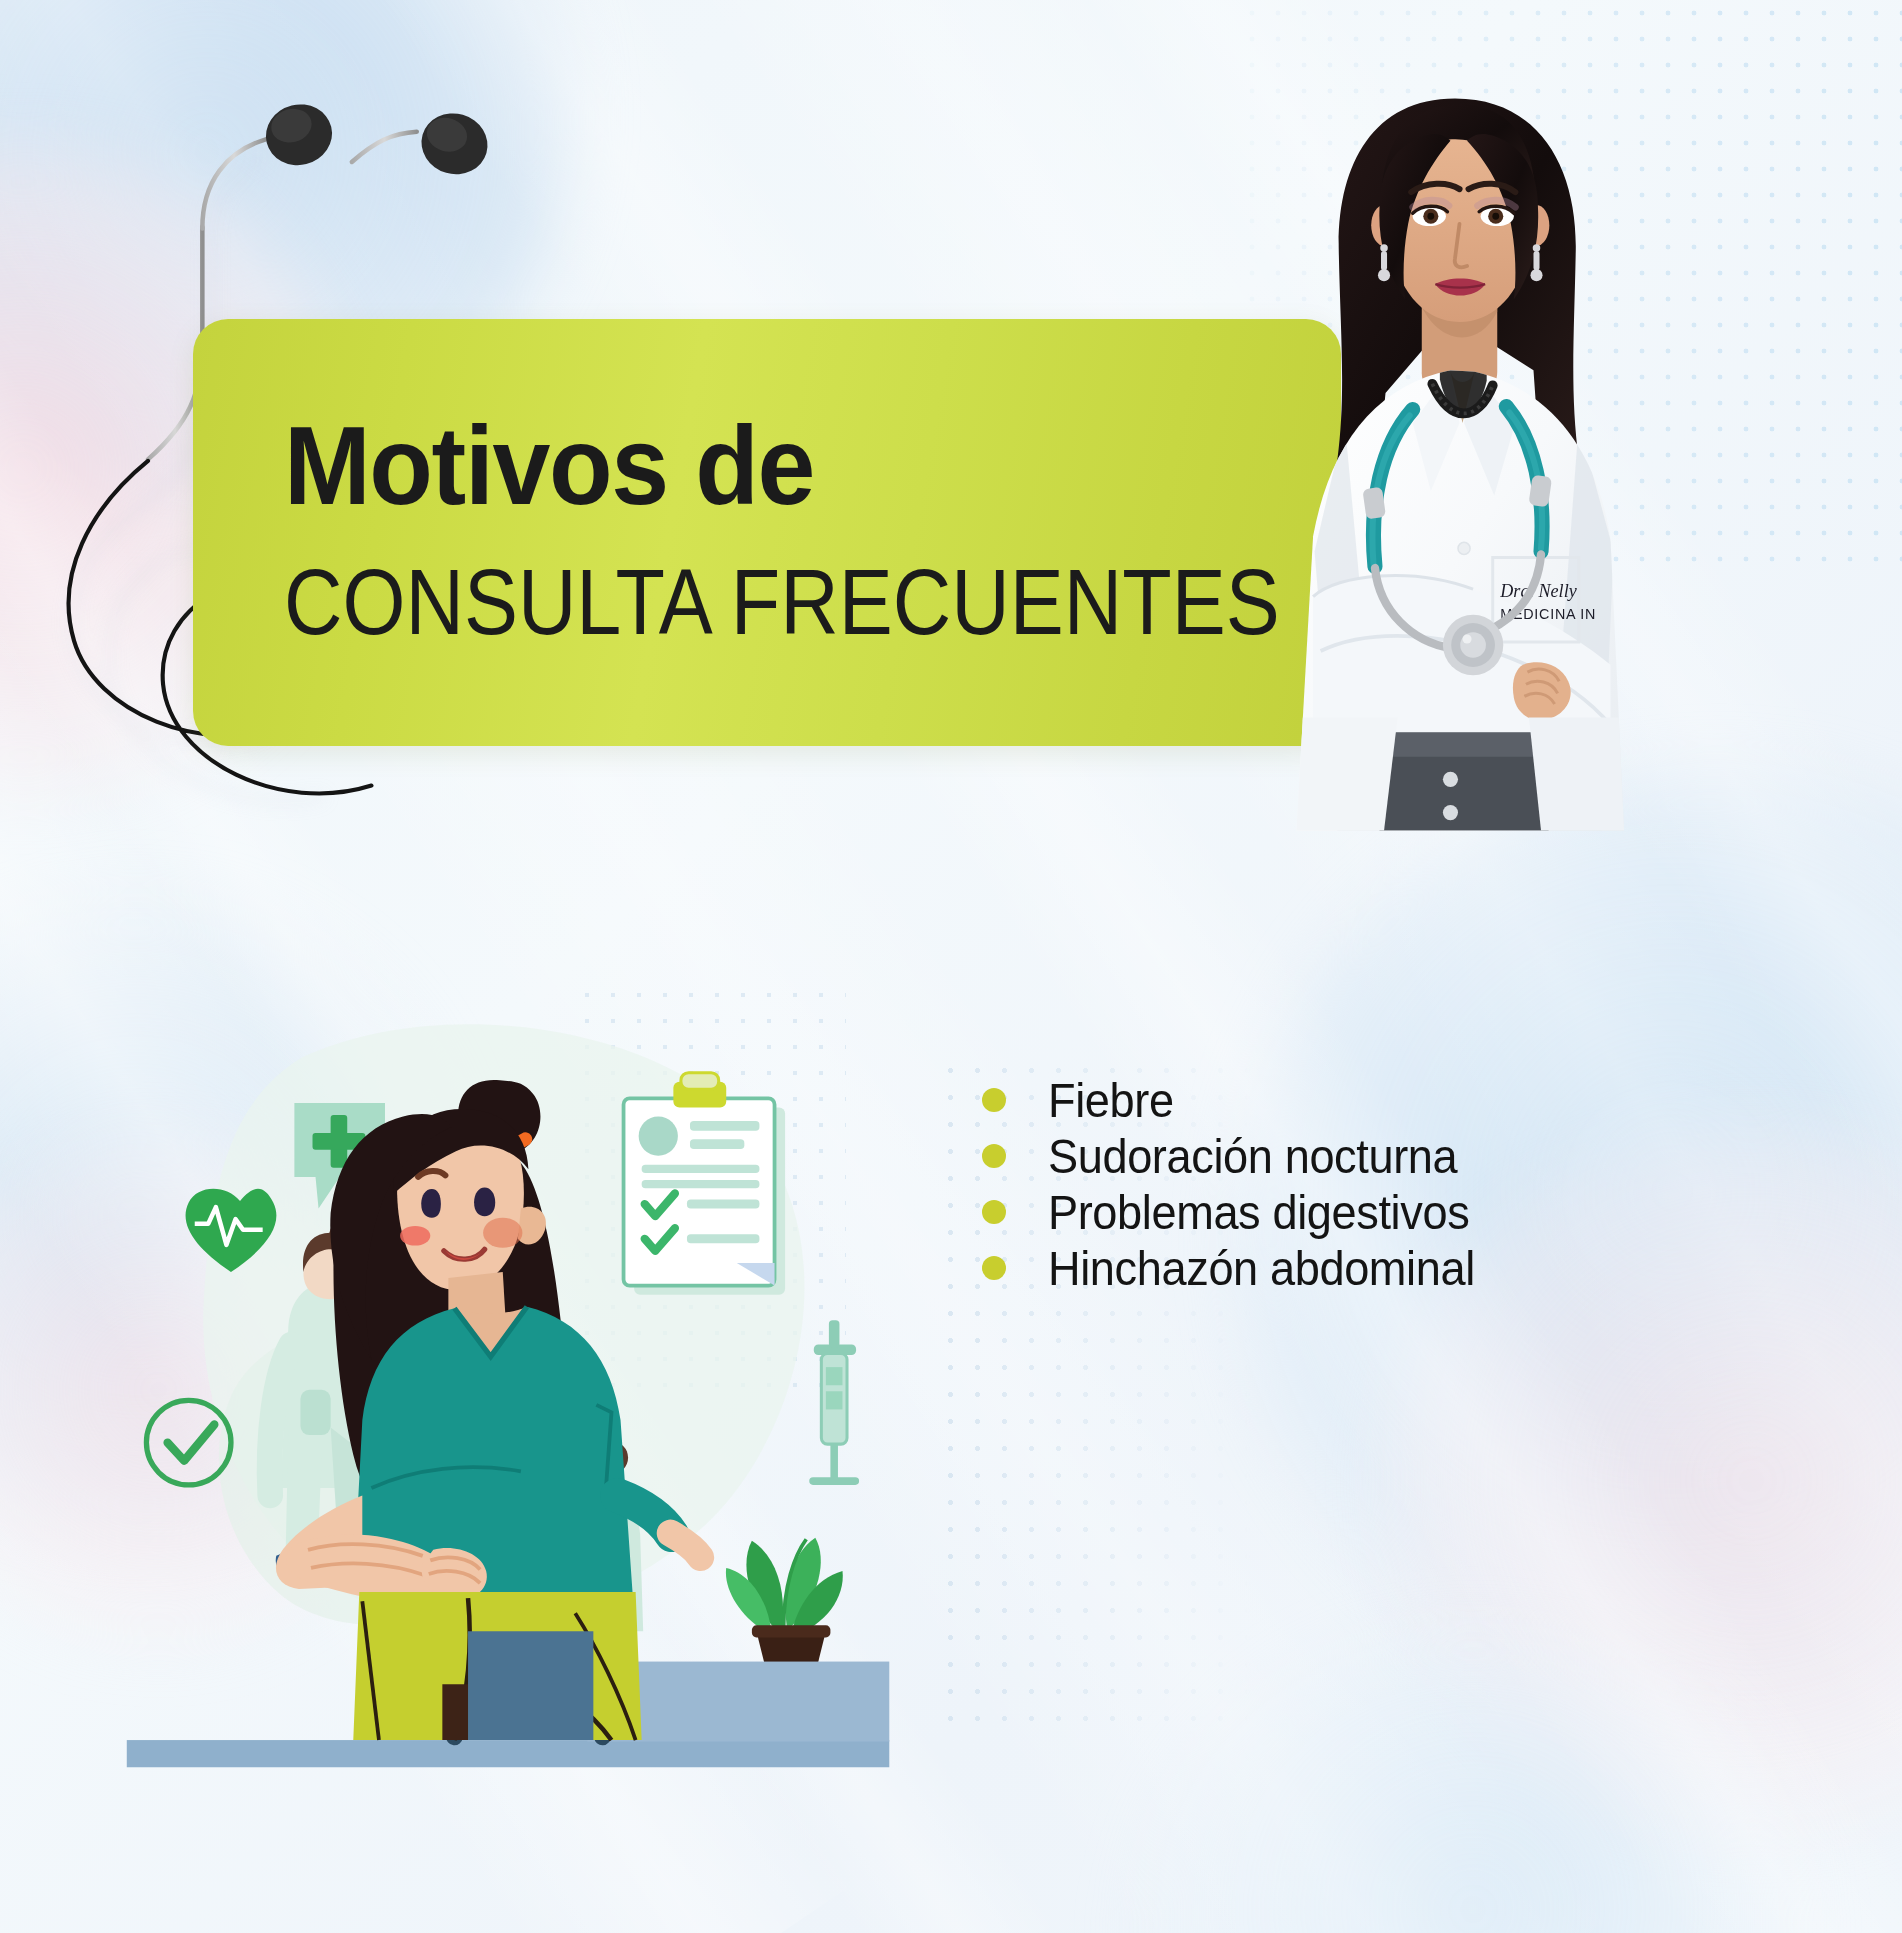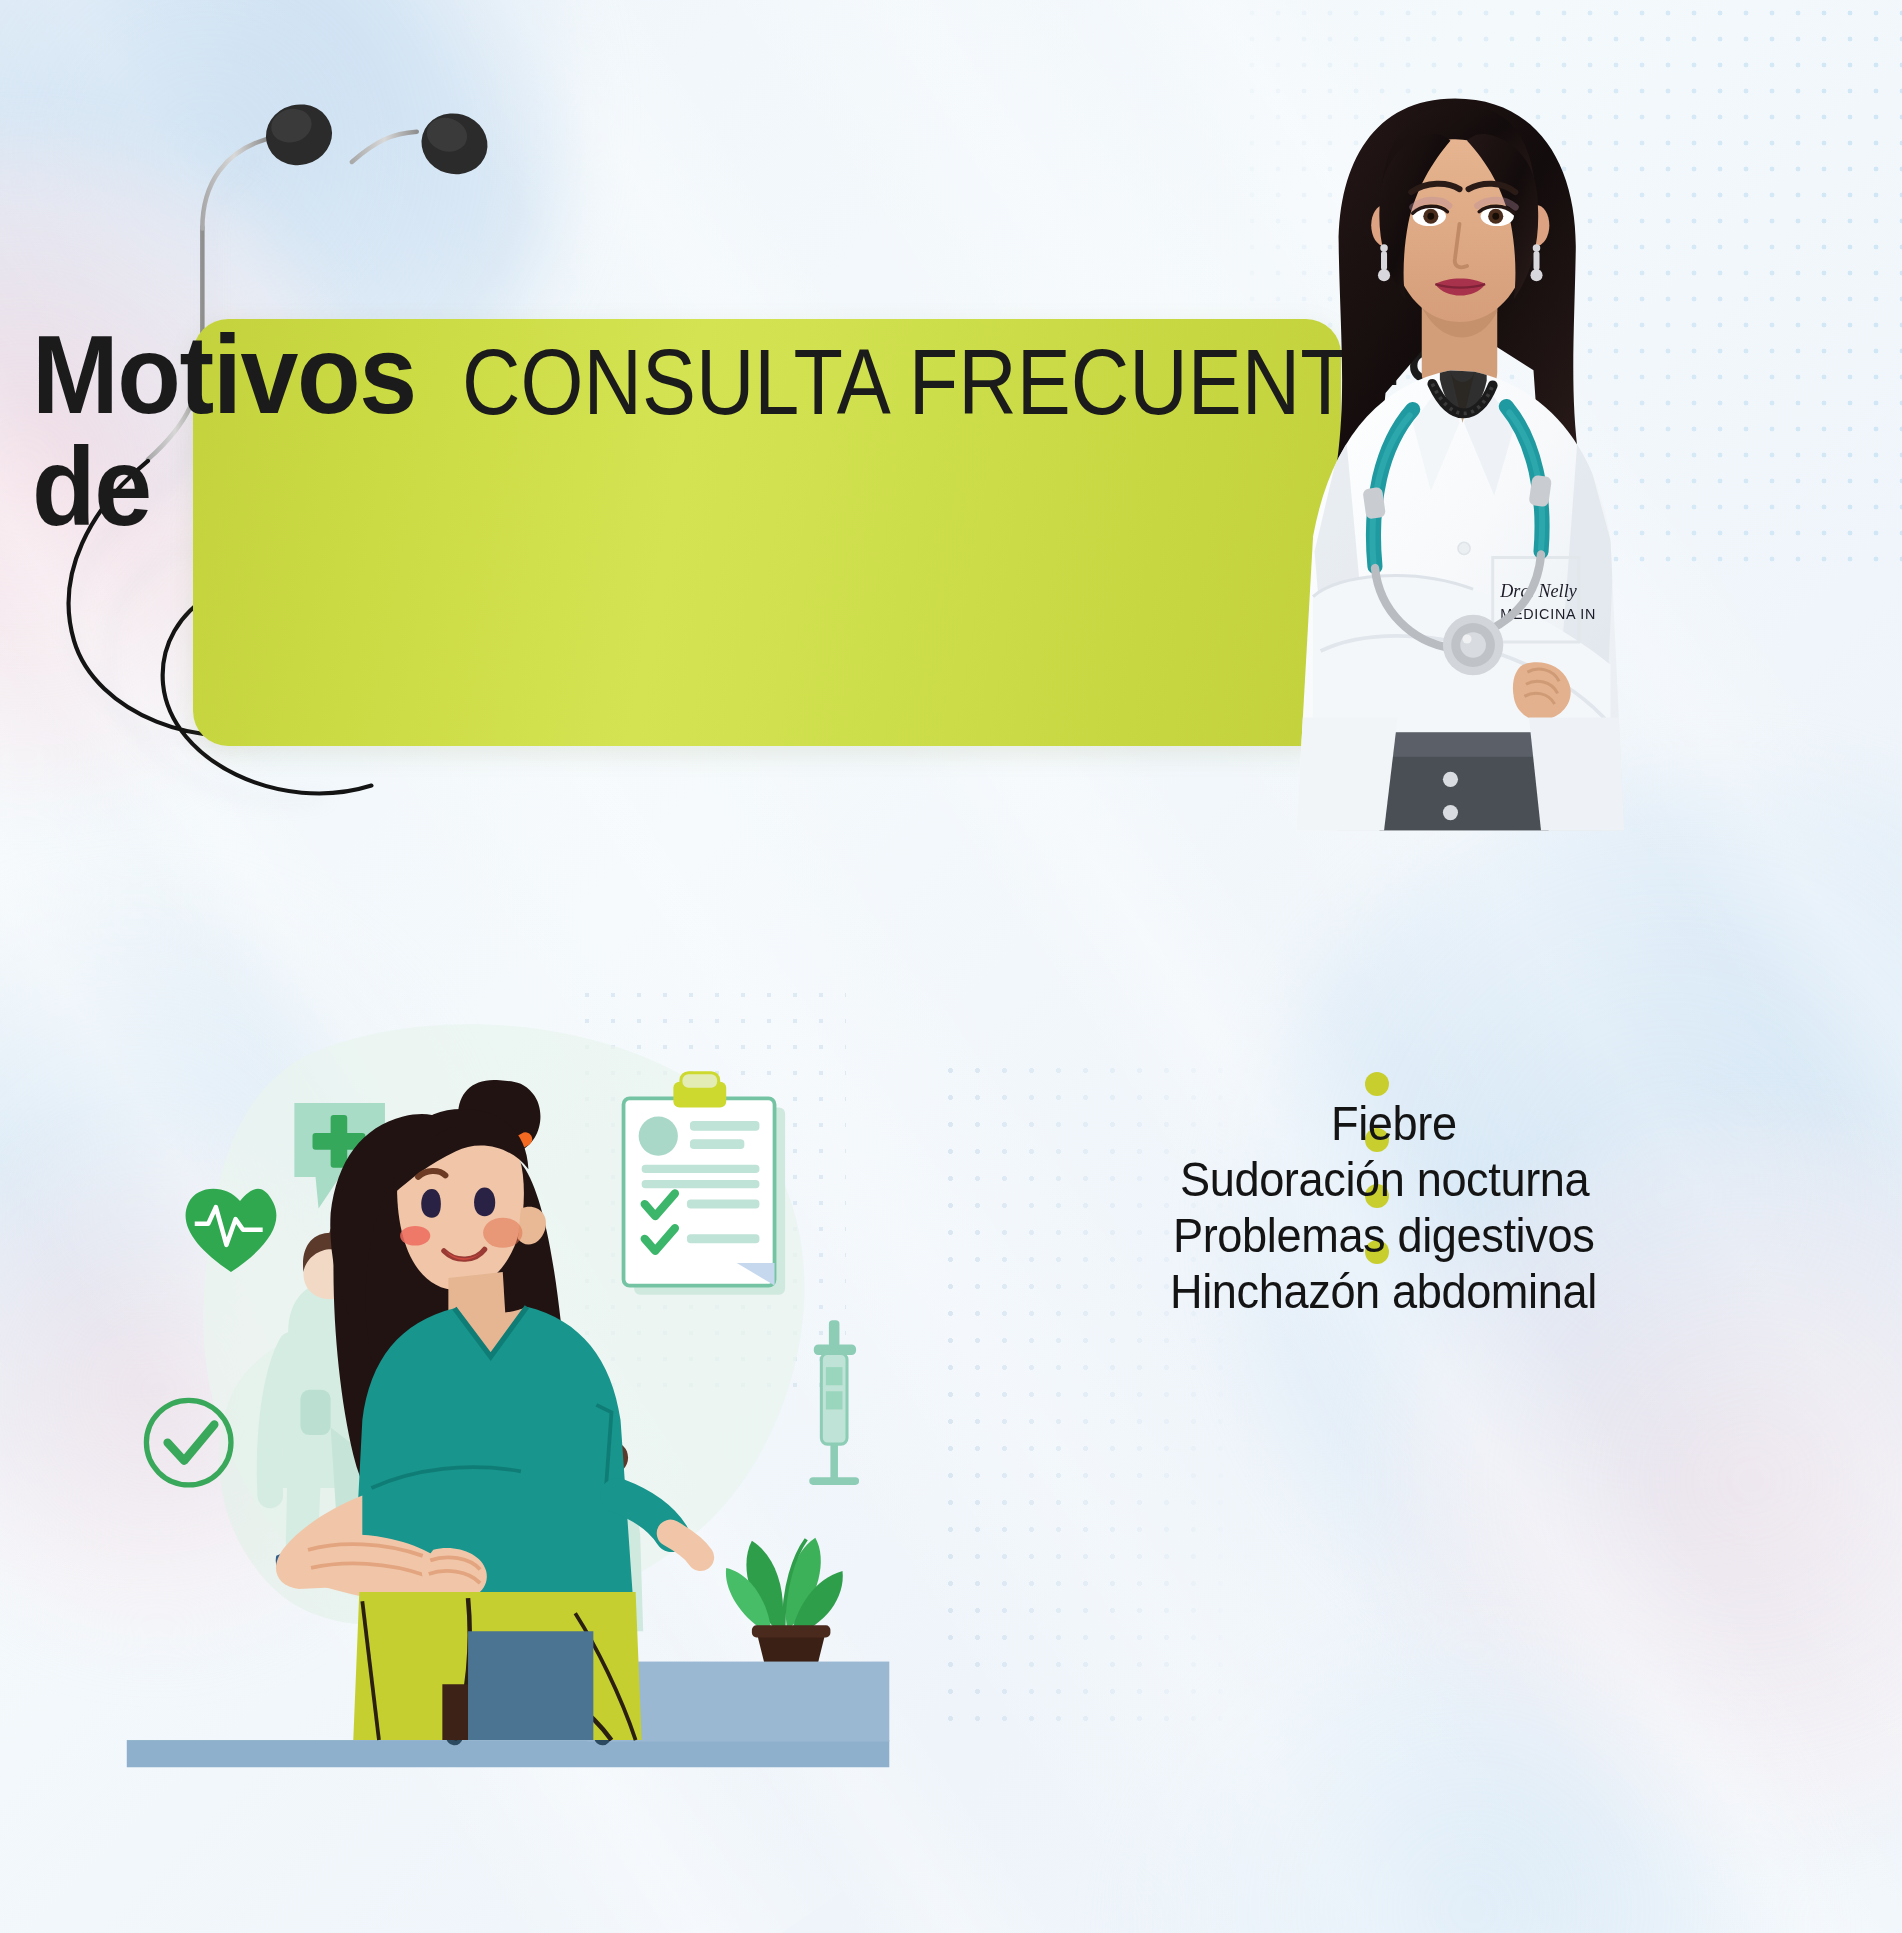--- a/index.html
+++ b/index.html
@@ -94,21 +94,21 @@
   #title-banner {
     position:absolute;
     left:193px; top:319px; width:1148px; height:427px;
     border-radius:35px;
     background:linear-gradient(100deg,#c4d33d 0%,#cbdb44 18%,#d4e352 42%,#cdde4b 62%,#c7d742 82%,#c2d13c 100%);
     box-shadow:0 7.6px 26px rgba(120,140,60,.13);
     z-index:5;
   }
   #title-banner .inner {
     position:absolute; left:91px; top:0; right:0; bottom:0;
-    display:flex; flex-direction:row; justify-content:center;gap:17px;
+    display:flex; flex-direction:column; justify-content:center;gap:17px;
   }
   .title-main {
     font-size:112px; font-weight:700; color:#1b1b1b;
     letter-spacing:-1.5px; line-height:1.0;
     font-family:"Liberation Sans", sans-serif;
     transform:scaleX(.93); transform-origin:left center;
   }
   .title-sub {
     font-size:92px; font-weight:400; color:#1b1b1b;
     letter-spacing:0px; line-height:1.12; margin-top:12px;
@@ -118,21 +118,21 @@
   }
 
   
   #doctor { position:absolute; left:1224px; top:68px; width:468px; height:763px; z-index:8; }
 
   
   #symptom-list {
     position:absolute; left:982px; top:1072px; width:831px;
     z-index:6;
   }
-  .sym-row { display:flex; align-items:center; height:56px;flex-direction:column; }
+  .sym-row { display:flex; align-items:center; height:56px; }
   .sym-dot {
     width:24px; height:24px; border-radius:50%;
     background:#c8ce2e; flex:0 0 24px; margin-right:42px;
   }
   .sym-label {
     font-size:48px; color:#141414; font-weight:400;
     font-family:"Liberation Sans", sans-serif;
     letter-spacing:-0.4px; white-space:nowrap;
     transform:scaleX(.94); transform-origin:left center;
   }

